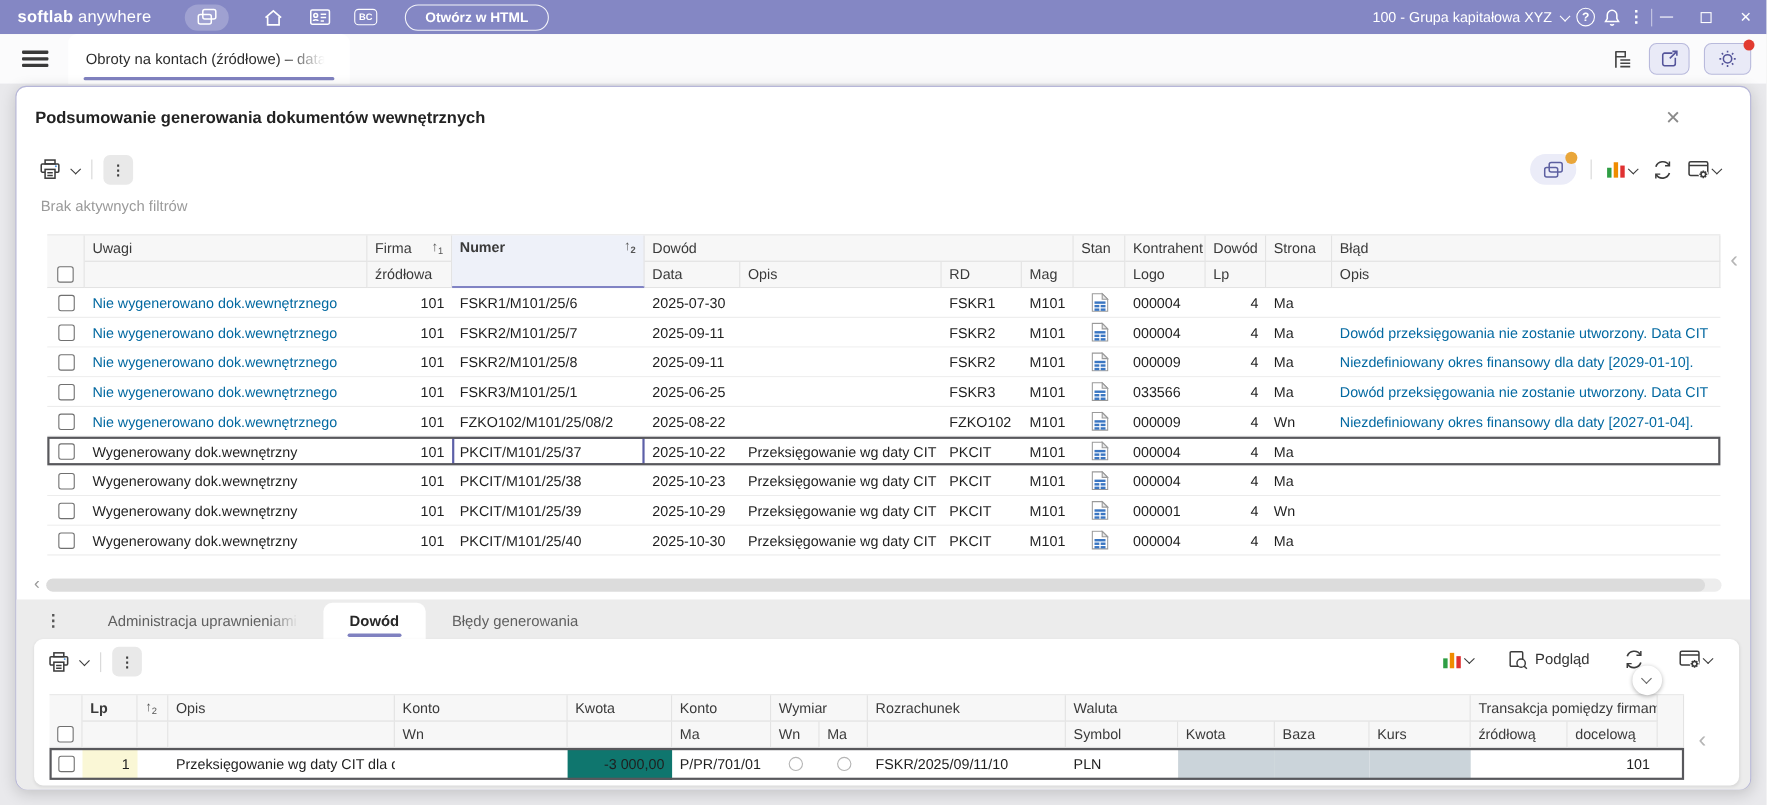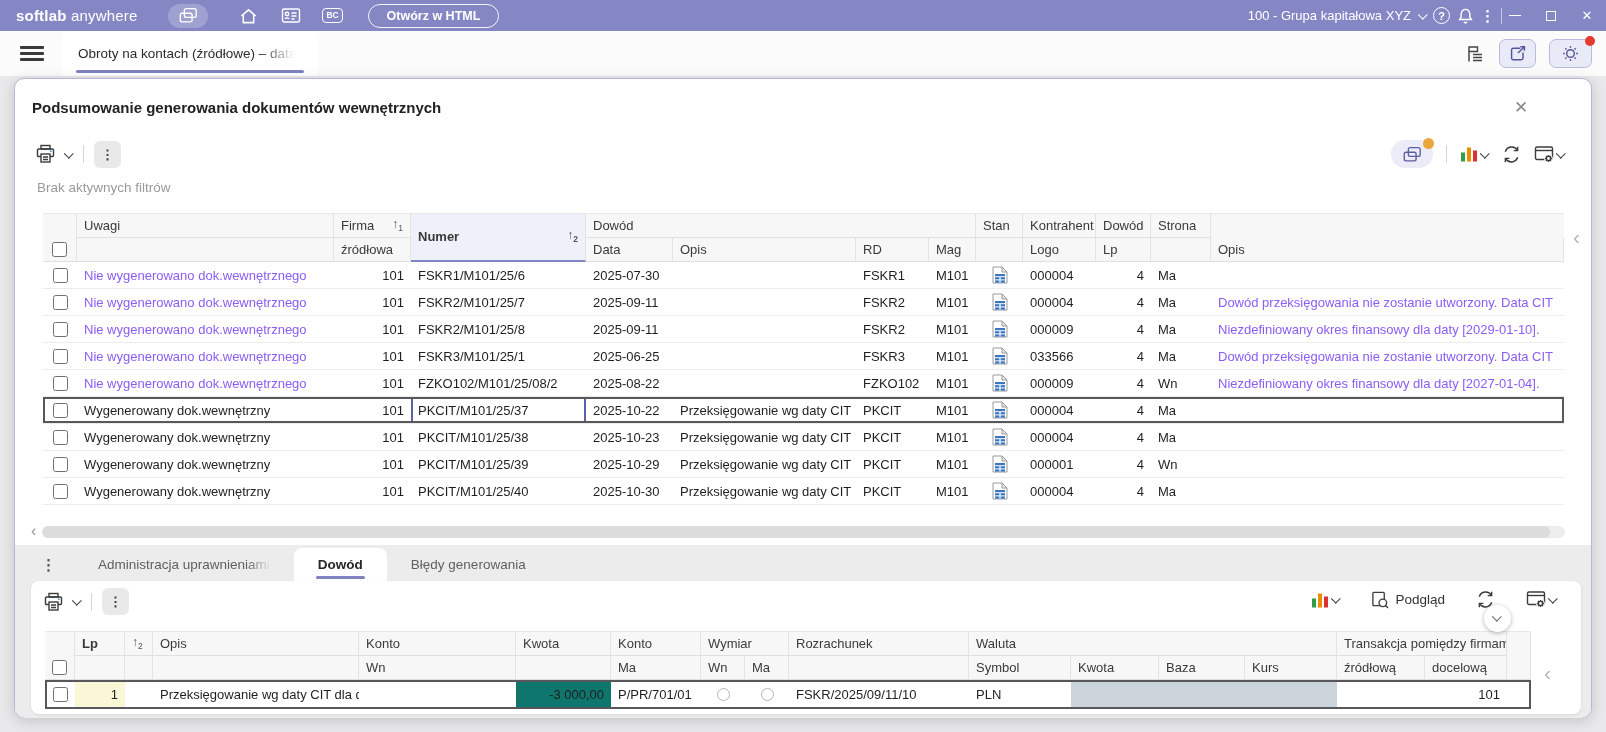--- a/index.html
+++ b/index.html
@@ -56,31 +56,31 @@
   .icbtn { display:flex; align-items:center; gap:4px; color:#3c3c3c; }
   .filter-status { position:absolute; left:22px; top:101px; color:#9a9a9a; font-size:13.5px; }
 
   
   :root { --ucols:34px 257px 77px 175px 87px 183px 73px 47px 47px 73px 55px 60px 353px;
           --lcols:30px 50px 28px 206px 157px 95px 90px 44px 44px 180px 102px 88px 86px 92px 88px 82px 24px; }
   .utable { position:absolute; left:28px; top:134px; width:1521px; }
   .uhead { display:grid; grid-template-columns:var(--ucols); grid-template-rows:24px 24px; background:#f7f7f7; border-top:1px solid #e8e8e8; }
   .hc { border-right:1px solid #e3e3e3; border-bottom:1px solid #e0e0e0; display:flex; align-items:center; padding:0 7px; color:#3a3a3a; white-space:nowrap; overflow:hidden; }
   .hc.split { justify-content:space-between; }
-  .hc.numerhead { background:#eef1f9; border-bottom:2px solid #8083c4; align-items:flex-start; padding-top:15px; font-weight:bold; }
+  .hc.numerhead { background:#eef1f9; border-bottom:2px solid #8083c4; align-items:flex-start; padding-top:3px; font-weight:bold; }
   .sort { display:inline-flex; color:#555; font-size:12px; line-height:1; }
   .sort sub { font-size:8.5px; margin-top:6px; }
   .checkbox { width:15px; height:15px; border:1.5px solid #707070; border-radius:2.5px; background:#fff; display:inline-block; }
   .hc.cbc { justify-content:center; align-items:flex-end; padding-bottom:4px; }
 
   .trow { position:relative; display:grid; grid-template-columns:var(--ucols); height:27px; align-items:center; border-bottom:1px solid #ececec; background:#fff; }
   .trow .c { padding:0 7px; white-space:nowrap; overflow:hidden; height:100%; display:flex; align-items:center; }
   .trow .c.cbc { justify-content:center; }
   .trow .num { justify-content:flex-end; }
-  .trow.error .f-uwagi, .trow.error .f-blad { color:#8b5cf6; }
+  .trow.error .f-uwagi, .trow.error .f-blad { color:#0369a1; }
   .trow .f-blad { color:#ef4539; }
   .trow.selected::after { content:""; position:absolute; inset:0; border:2px solid #58585c; pointer-events:none; }
   .trow.selected .f-numer { box-shadow:inset 0 0 0 2px #5d60a8; }
   .uchev { position:absolute; left:1558px; top:146px; color:#b5b5b5; font-size:21px; }
   .hscroll { position:absolute; left:16px; top:446px; width:1534px; height:14px; display:flex; align-items:center; gap:6px; }
   .hscroll .arrow { color:#9a9a9a; font-size:16px; line-height:1; margin-top:-3px; }
   .hscroll .track { flex:1; height:12px; background:#ededed; border-radius:7px; overflow:hidden; }
   .hscroll .thumb { width:99%; height:100%; background:#dcdcdc; border-radius:7px; }
 
   
@@ -286,20 +286,21 @@
       <div class="hc" style="grid-column:7;grid-row:2">RD</div>
       <div class="hc" style="grid-column:8;grid-row:2">Mag</div>
       <div class="hc" style="grid-column:9;grid-row:1">Stan</div>
       <div class="hc" style="grid-column:9;grid-row:2"></div>
       <div class="hc" style="grid-column:10;grid-row:1">Kontrahent</div>
       <div class="hc" style="grid-column:10;grid-row:2">Logo</div>
       <div class="hc" style="grid-column:11;grid-row:1">Dowód</div>
       <div class="hc" style="grid-column:11;grid-row:2">Lp</div>
       <div class="hc" style="grid-column:12;grid-row:1">Strona</div>
       <div class="hc" style="grid-column:12;grid-row:2"></div>
+      <div class="hc" style="grid-column:13;grid-row:1">Błąd</div>
       <div class="hc" style="grid-column:13;grid-row:2">Opis</div>
     </div>
     <div id="upper-rows">
         <div class="trow error">
     <div class="c cbc">
             <span class="checkbox"></span>
           </div>
     <div class="c f-uwagi">Nie wygenerowano dok.wewnętrznego</div>
     <div class="c num">101</div>
     <div class="c f-numer">FSKR1/M101/25/6</div>

